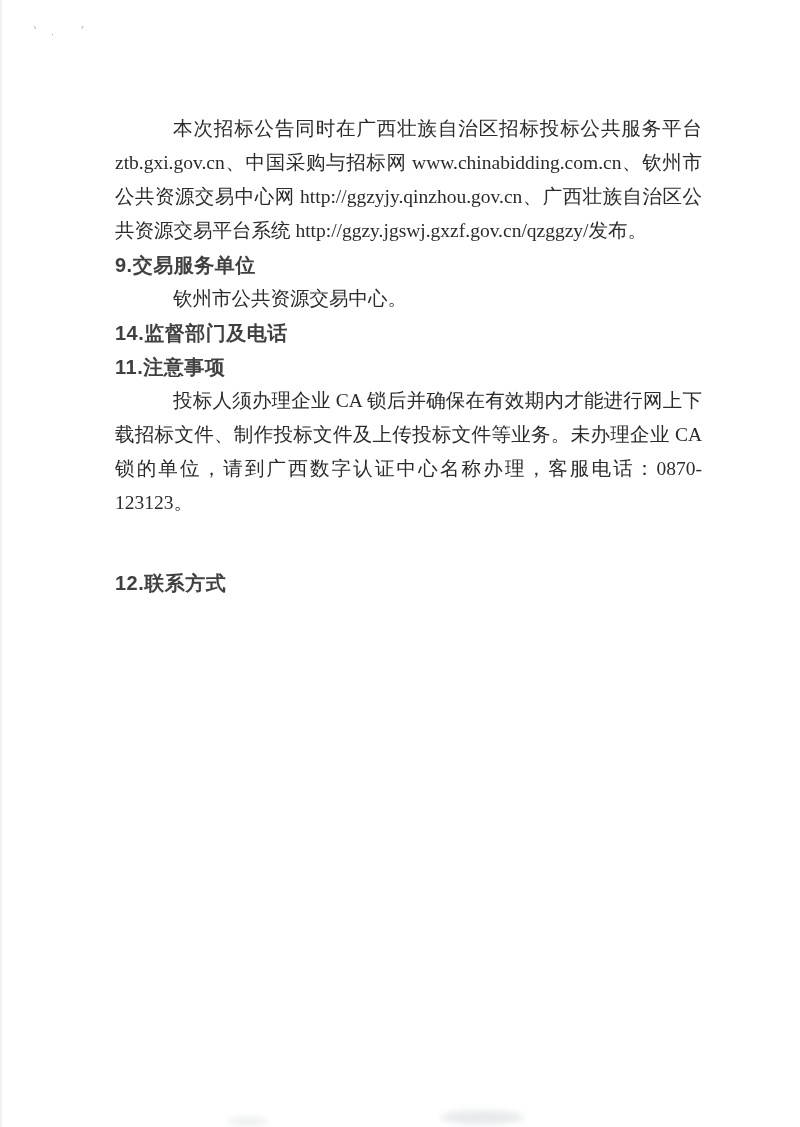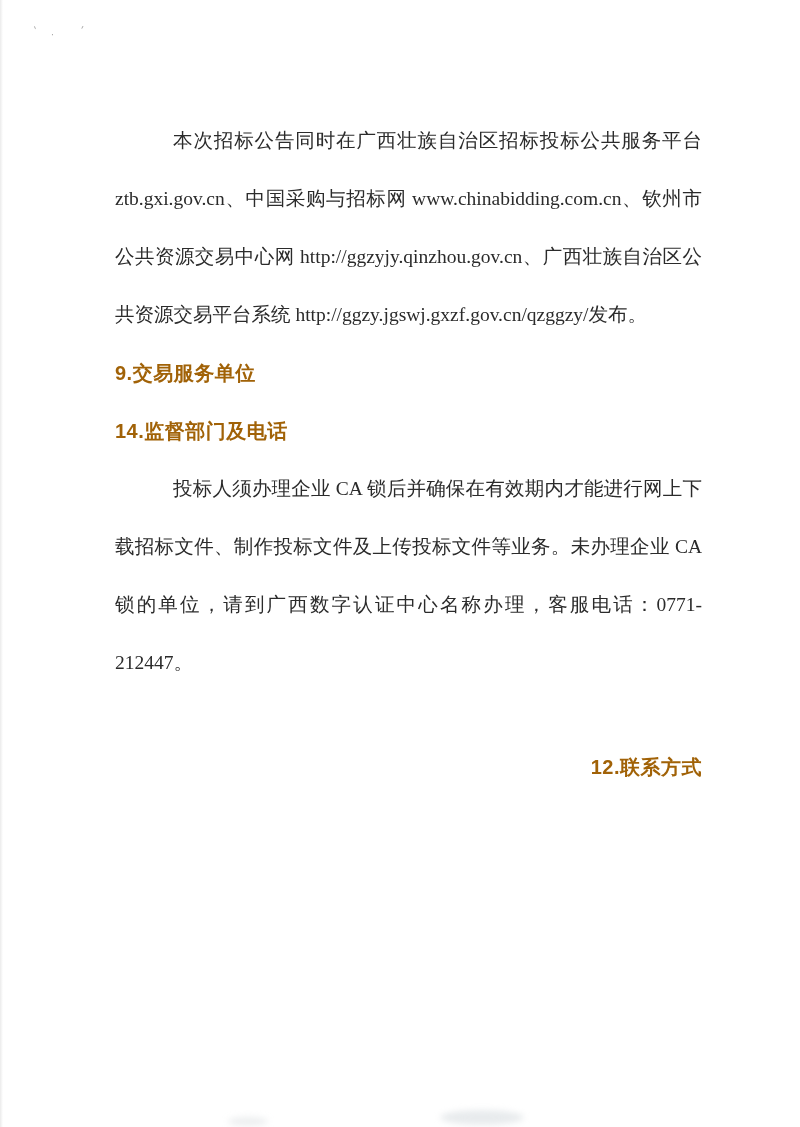--- a/index.html
+++ b/index.html
@@ -42,64 +42,66 @@
   }
   .smudge-1 { left: 440px; top: 1110px; width: 84px; height: 15px; background: rgba(204,210,215,0.45); }
   .smudge-2 { left: 228px; top: 1117px; width: 40px; height: 9px;  background: rgba(210,214,218,0.40); }
 
   .doc {
     position: absolute;
     left: 115px;
     top: 112px;
     width: 587px;
     font-size: 19.5px;
-    line-height: 58px;
+    line-height: 34px;
     text-align: justify;
   }
   .para {
     margin: 0;
     text-indent: 58px;
     overflow-wrap: anywhere;
     word-break: break-word;
   }
   .heading {
     margin: 0;
     font-family: "Liberation Sans", "DejaVu Sans", sans-serif;
     font-weight: 700;
     font-size: 20px;
-    color: #a16207;
+    color: #404040;
     text-align: left;
     letter-spacing: 0.5px;
   }
-  .gap-top { margin-top: 46px; text-align: right; }
+  .gap-top { margin-top: 46px; }
 </style>
 </head>
 <body>
 
 <div class="page">
 
   <div class="left-edge"></div>
 
   <span class="scan-mark mark-1">`</span>
   <span class="scan-mark mark-2">·</span>
   <span class="scan-mark mark-3">´</span>
 
   <main class="doc">
 
     <p class="para">本次招标公告同时在广西壮族自治区招标投标公共服务平台 ztb.gxi.gov.cn、中国采购与招标网 www.chinabidding.com.cn、钦州市公共资源交易中心网 http://ggzyjy.qinzhou.gov.cn、广西壮族自治区公共资源交易平台系统 http://ggzy.jgswj.gxzf.gov.cn/qzggzy/发布。</p>
 
     <h2 class="heading">9.交易服务单位</h2>
 
+    <p class="para">钦州市公共资源交易中心。</p>
 
     <h2 class="heading">14.监督部门及电话</h2>
 
 
+    <h2 class="heading">11.注意事项</h2>
 
 
-    <p class="para">投标人须办理企业 CA 锁后并确保在有效期内才能进行网上下载招标文件、制作投标文件及上传投标文件等业务。未办理企业 CA 锁的单位，请到广西数字认证中心名称办理，客服电话：0771-212447。</p>
+    <p class="para">投标人须办理企业 CA 锁后并确保在有效期内才能进行网上下载招标文件、制作投标文件及上传投标文件等业务。未办理企业 CA 锁的单位，请到广西数字认证中心名称办理，客服电话：0870-123123。</p>
 
     <h2 class="heading gap-top">12.联系方式</h2>
 
   </main>
 
   <div class="smudge smudge-1"></div>
   <div class="smudge smudge-2"></div>
 
 </div>
 

